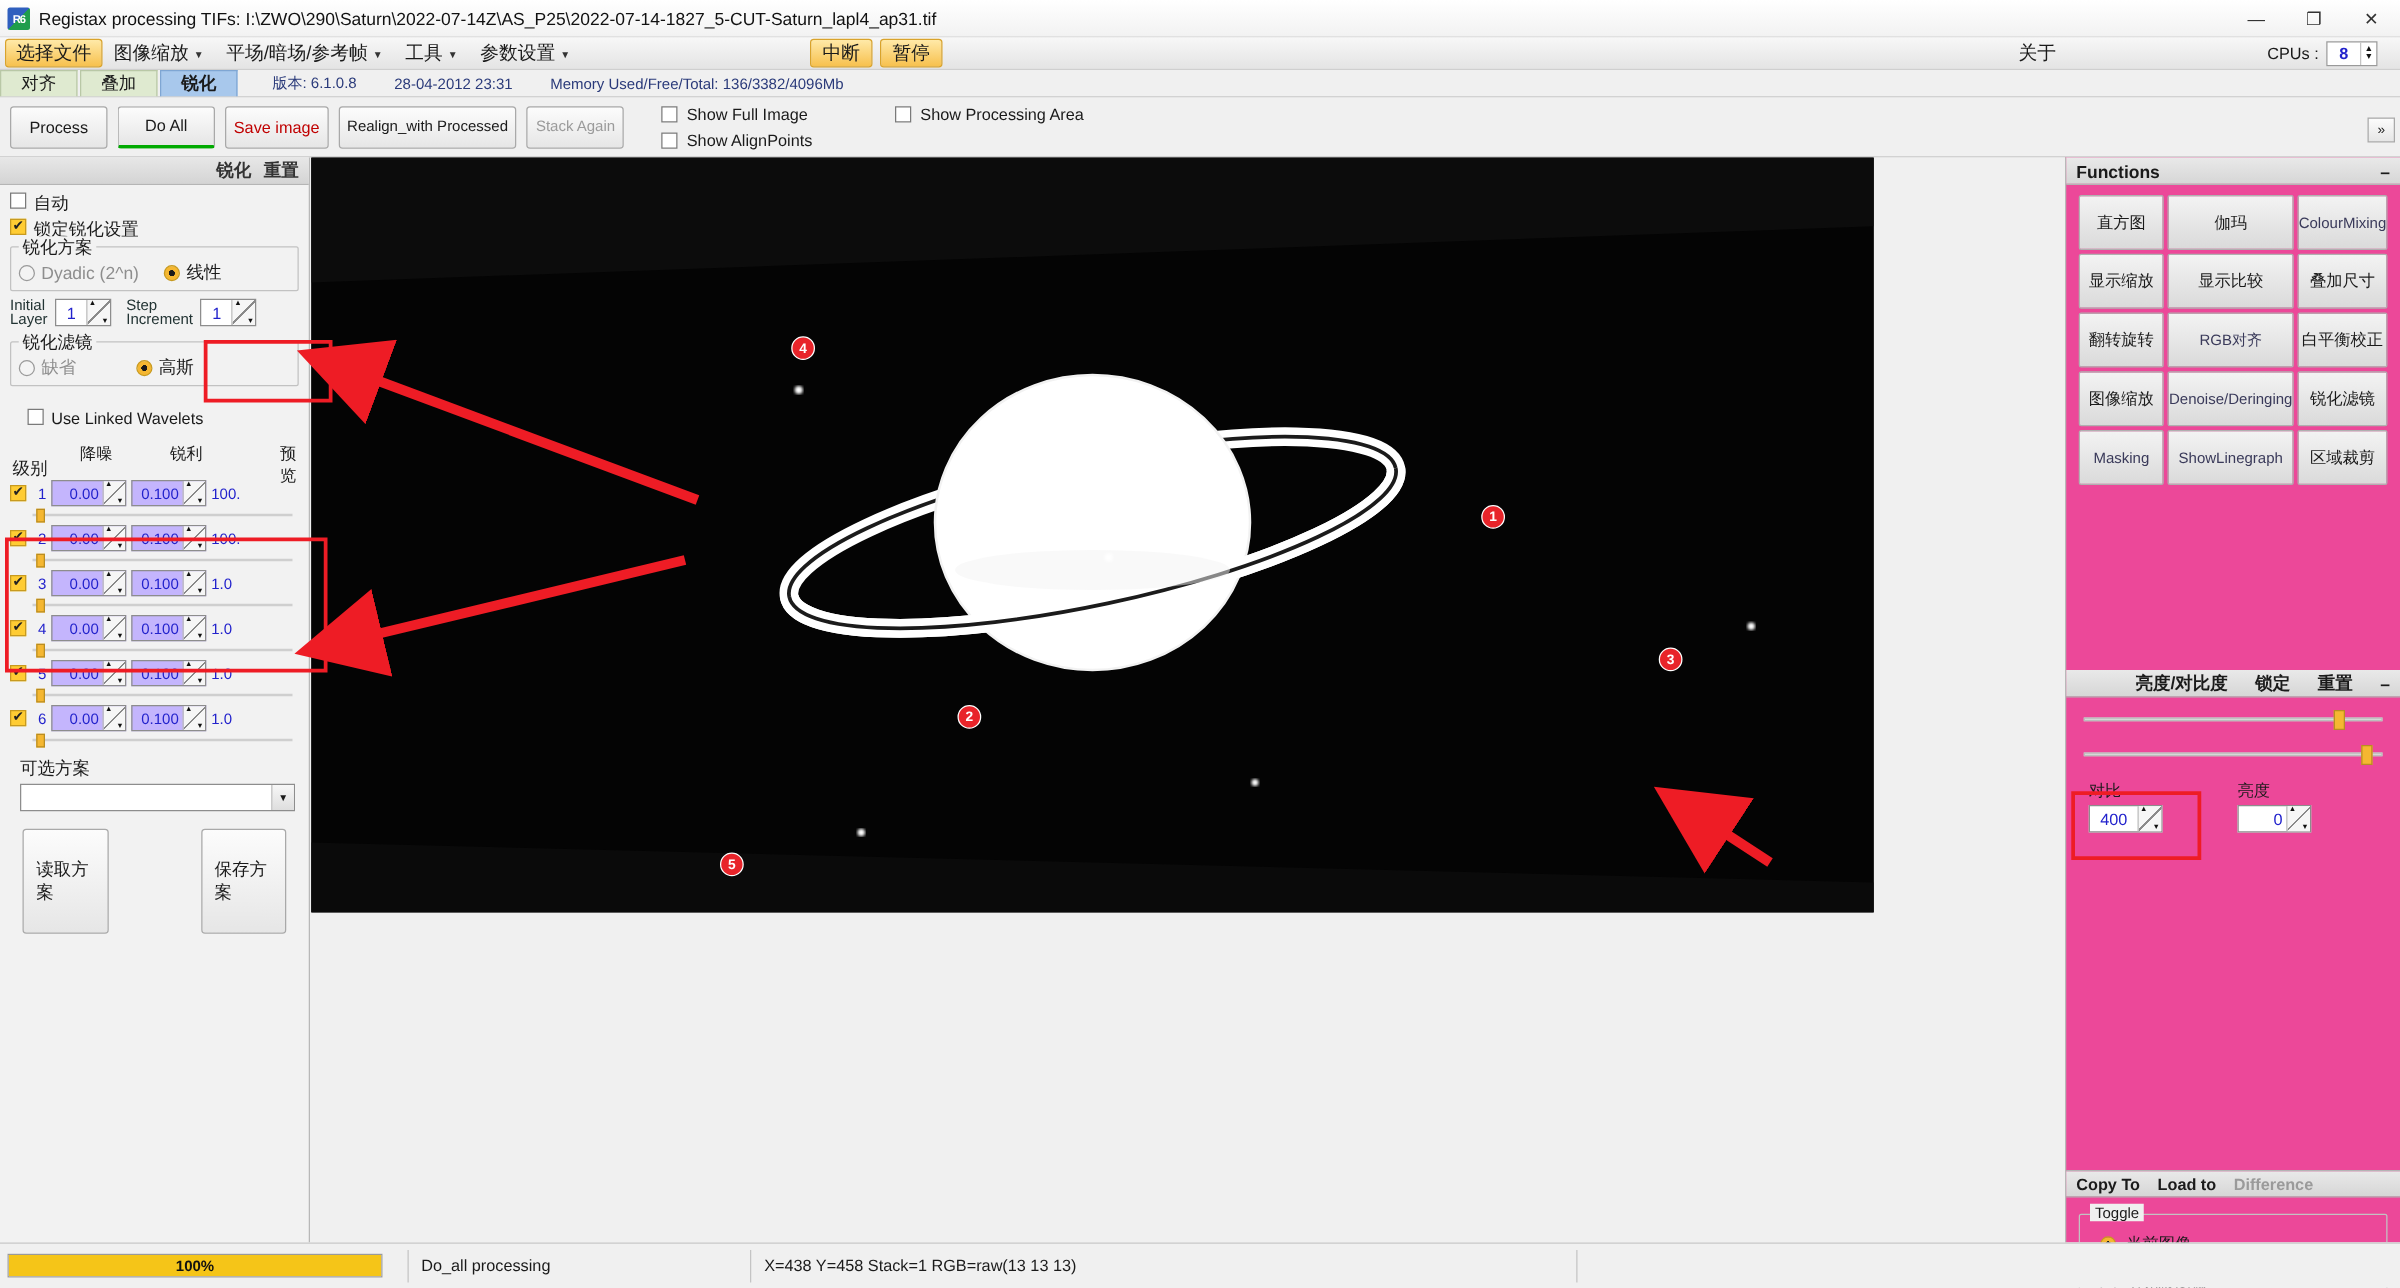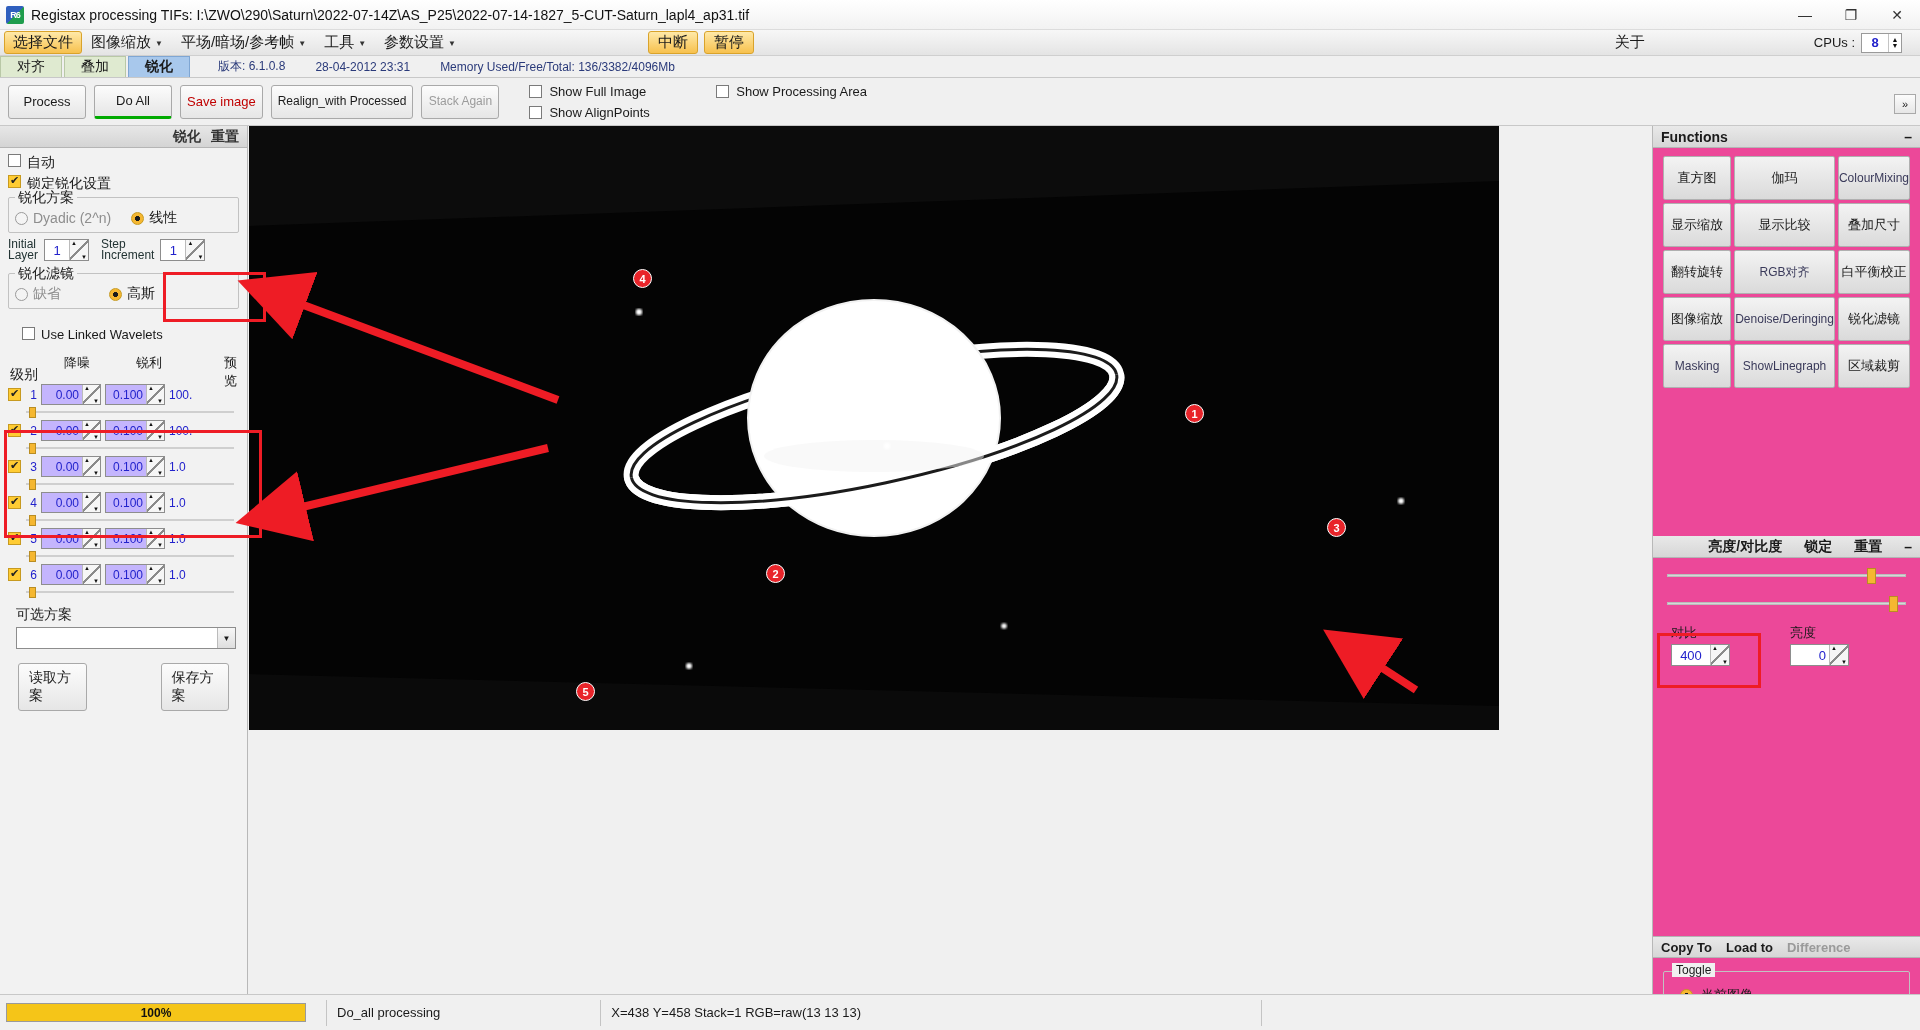--- a/index.html
+++ b/index.html
@@ -182,21 +182,21 @@
   .slider { height:9px; margin:2px 0 4px 18px; width:208px; position:relative; }
   .slider .track { position:absolute; left:0; right:0; top:4px; height:2px; background:#cfcfcf;}
   .slider .thumb { position:absolute; left:0; top:0; width:7px; height:11px; background:#f5b731; border:1px solid #b98d22;}
 
   .schemebox { margin:10px 8px 0 8px; }
   .selectbox { width:220px; height:22px; border:1px solid #8d8d8d; background:#fff; display:flex; align-items:center; justify-content:flex-end;}
   .selectbox .arrow { width:18px; height:20px; background:linear-gradient(#f7f7f7,#dedede); border-left:1px solid #bbb;
                       display:flex;align-items:center;justify-content:center;font-size:8px;}
   .btnrow2 { display:flex; gap:74px; margin:14px 10px 0 10px; }
   .sbtn { background:linear-gradient(#fcfcfc,#e6e6e6); border:1px solid #a9a9a9; border-radius:3px;
-          padding:5px 10px; font-size:14px; }
+          padding:23px 10px; font-size:14px; }
 
   
   #centerpanel { position:absolute; left:249px; right:268px; top:0; bottom:0; background:#f0f0f0; }
   #imgwrap { position:absolute; left:0; top:0; width:1250px; height:604px; background:#000; overflow:hidden;}
   #imgcanvas { position:absolute; inset:0; }
 
   .marker {
     position:absolute; width:19px;height:19px;border-radius:50%;
     background:#e8242a; color:#fff; font-size:11px; font-weight:bold;
     display:flex;align-items:center;justify-content:center; border:1px solid #fff;

